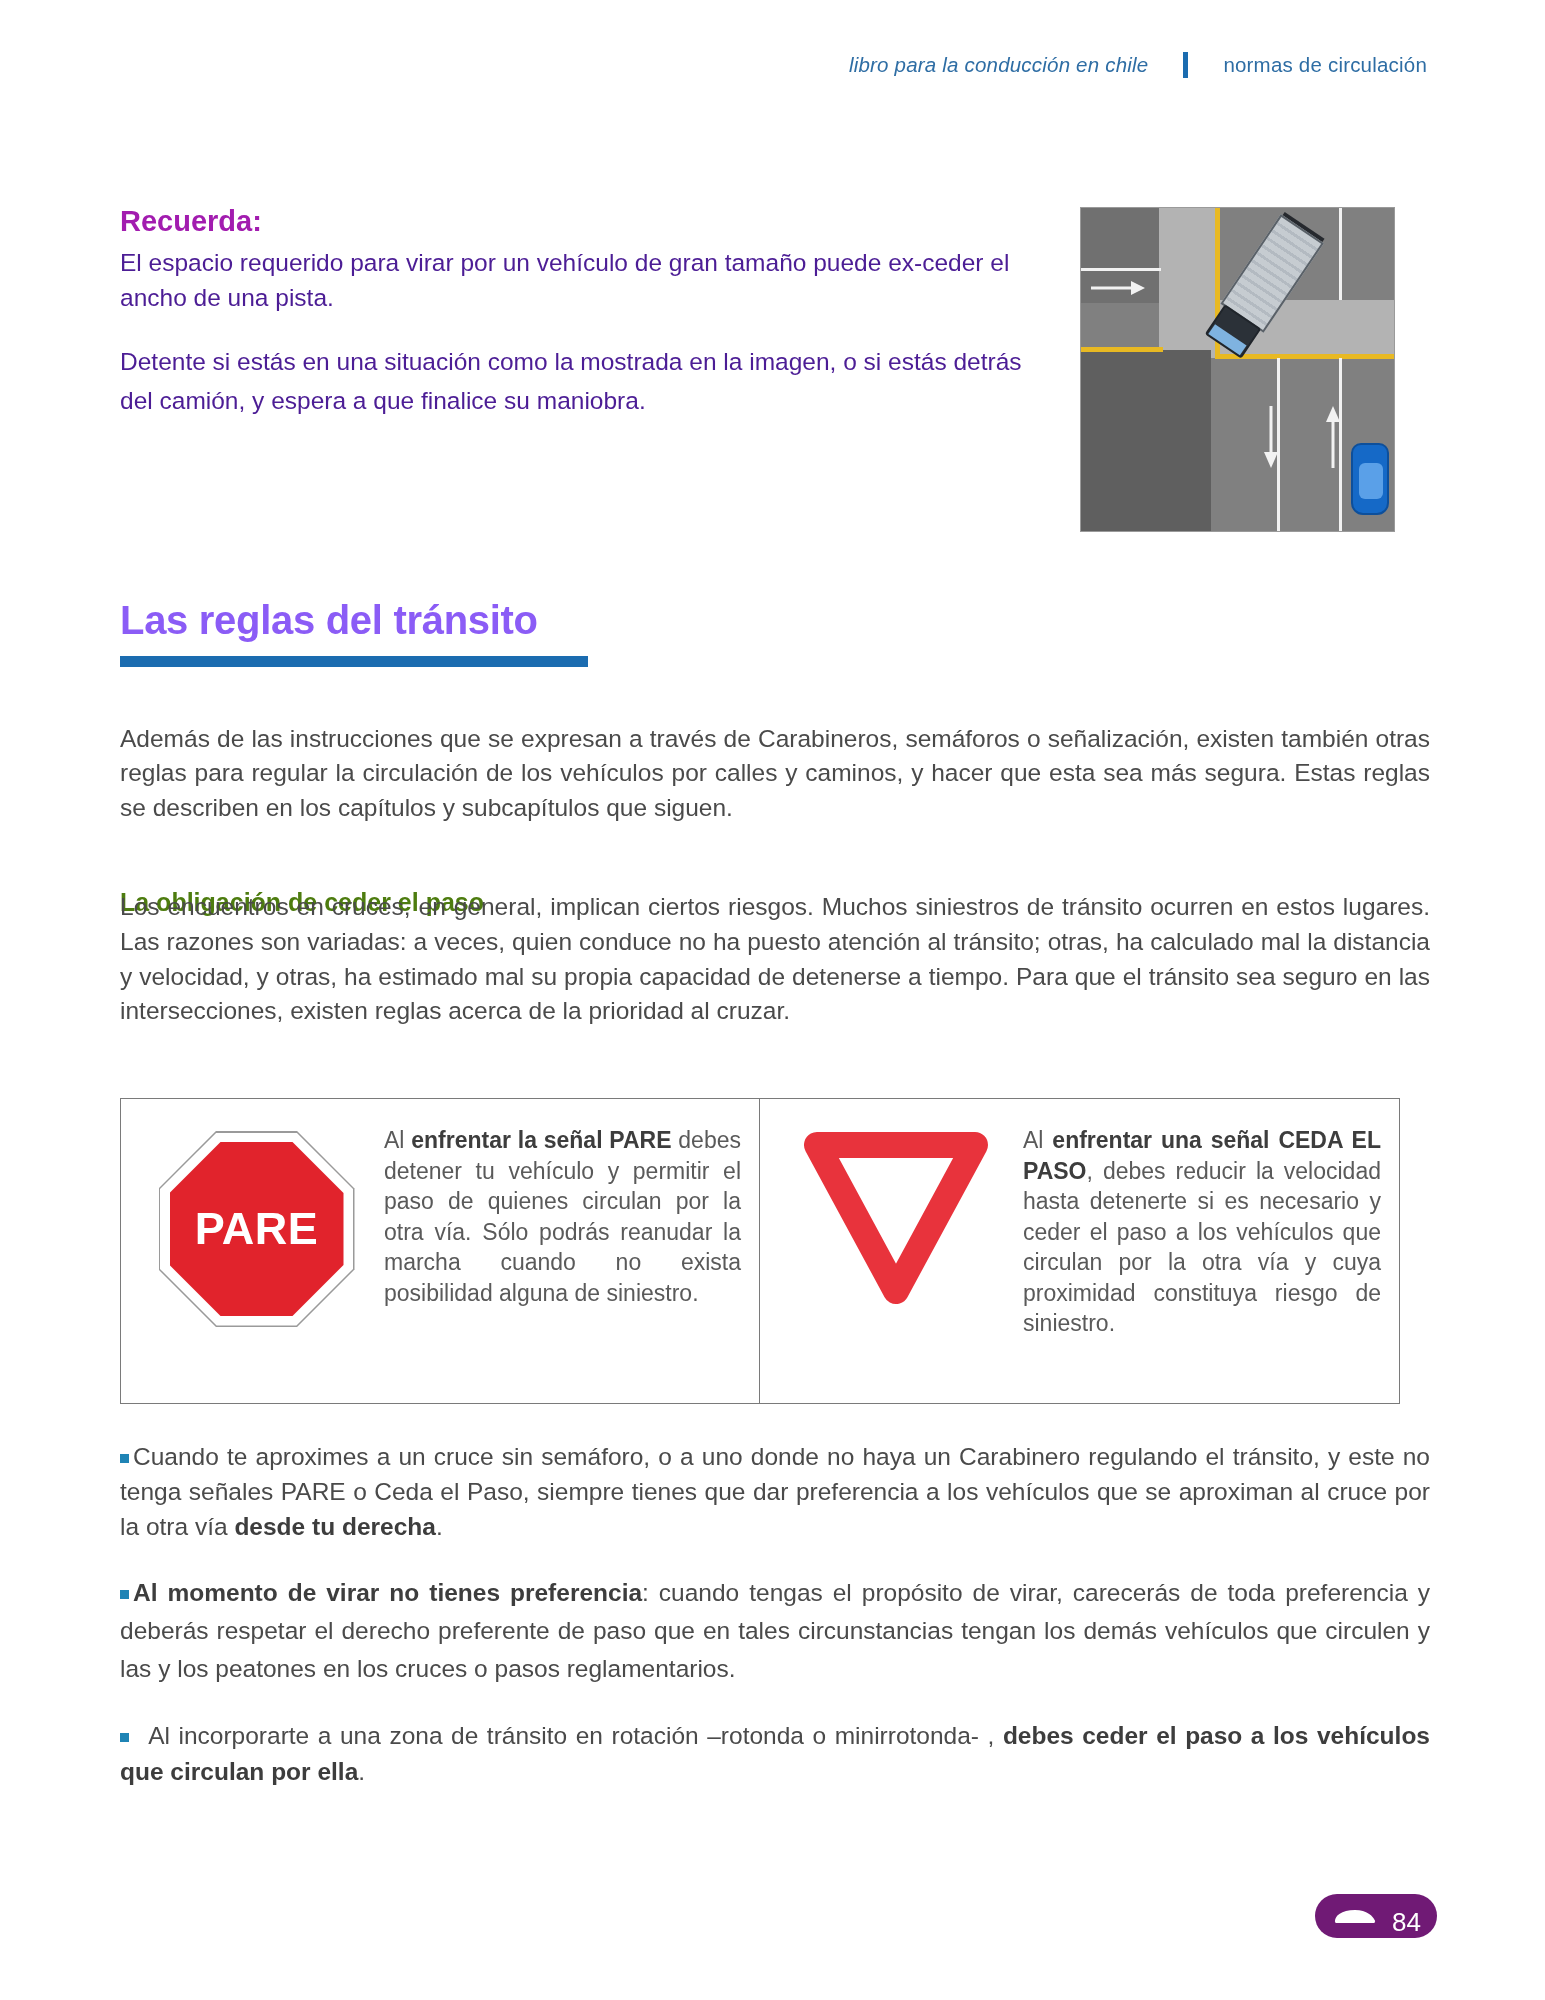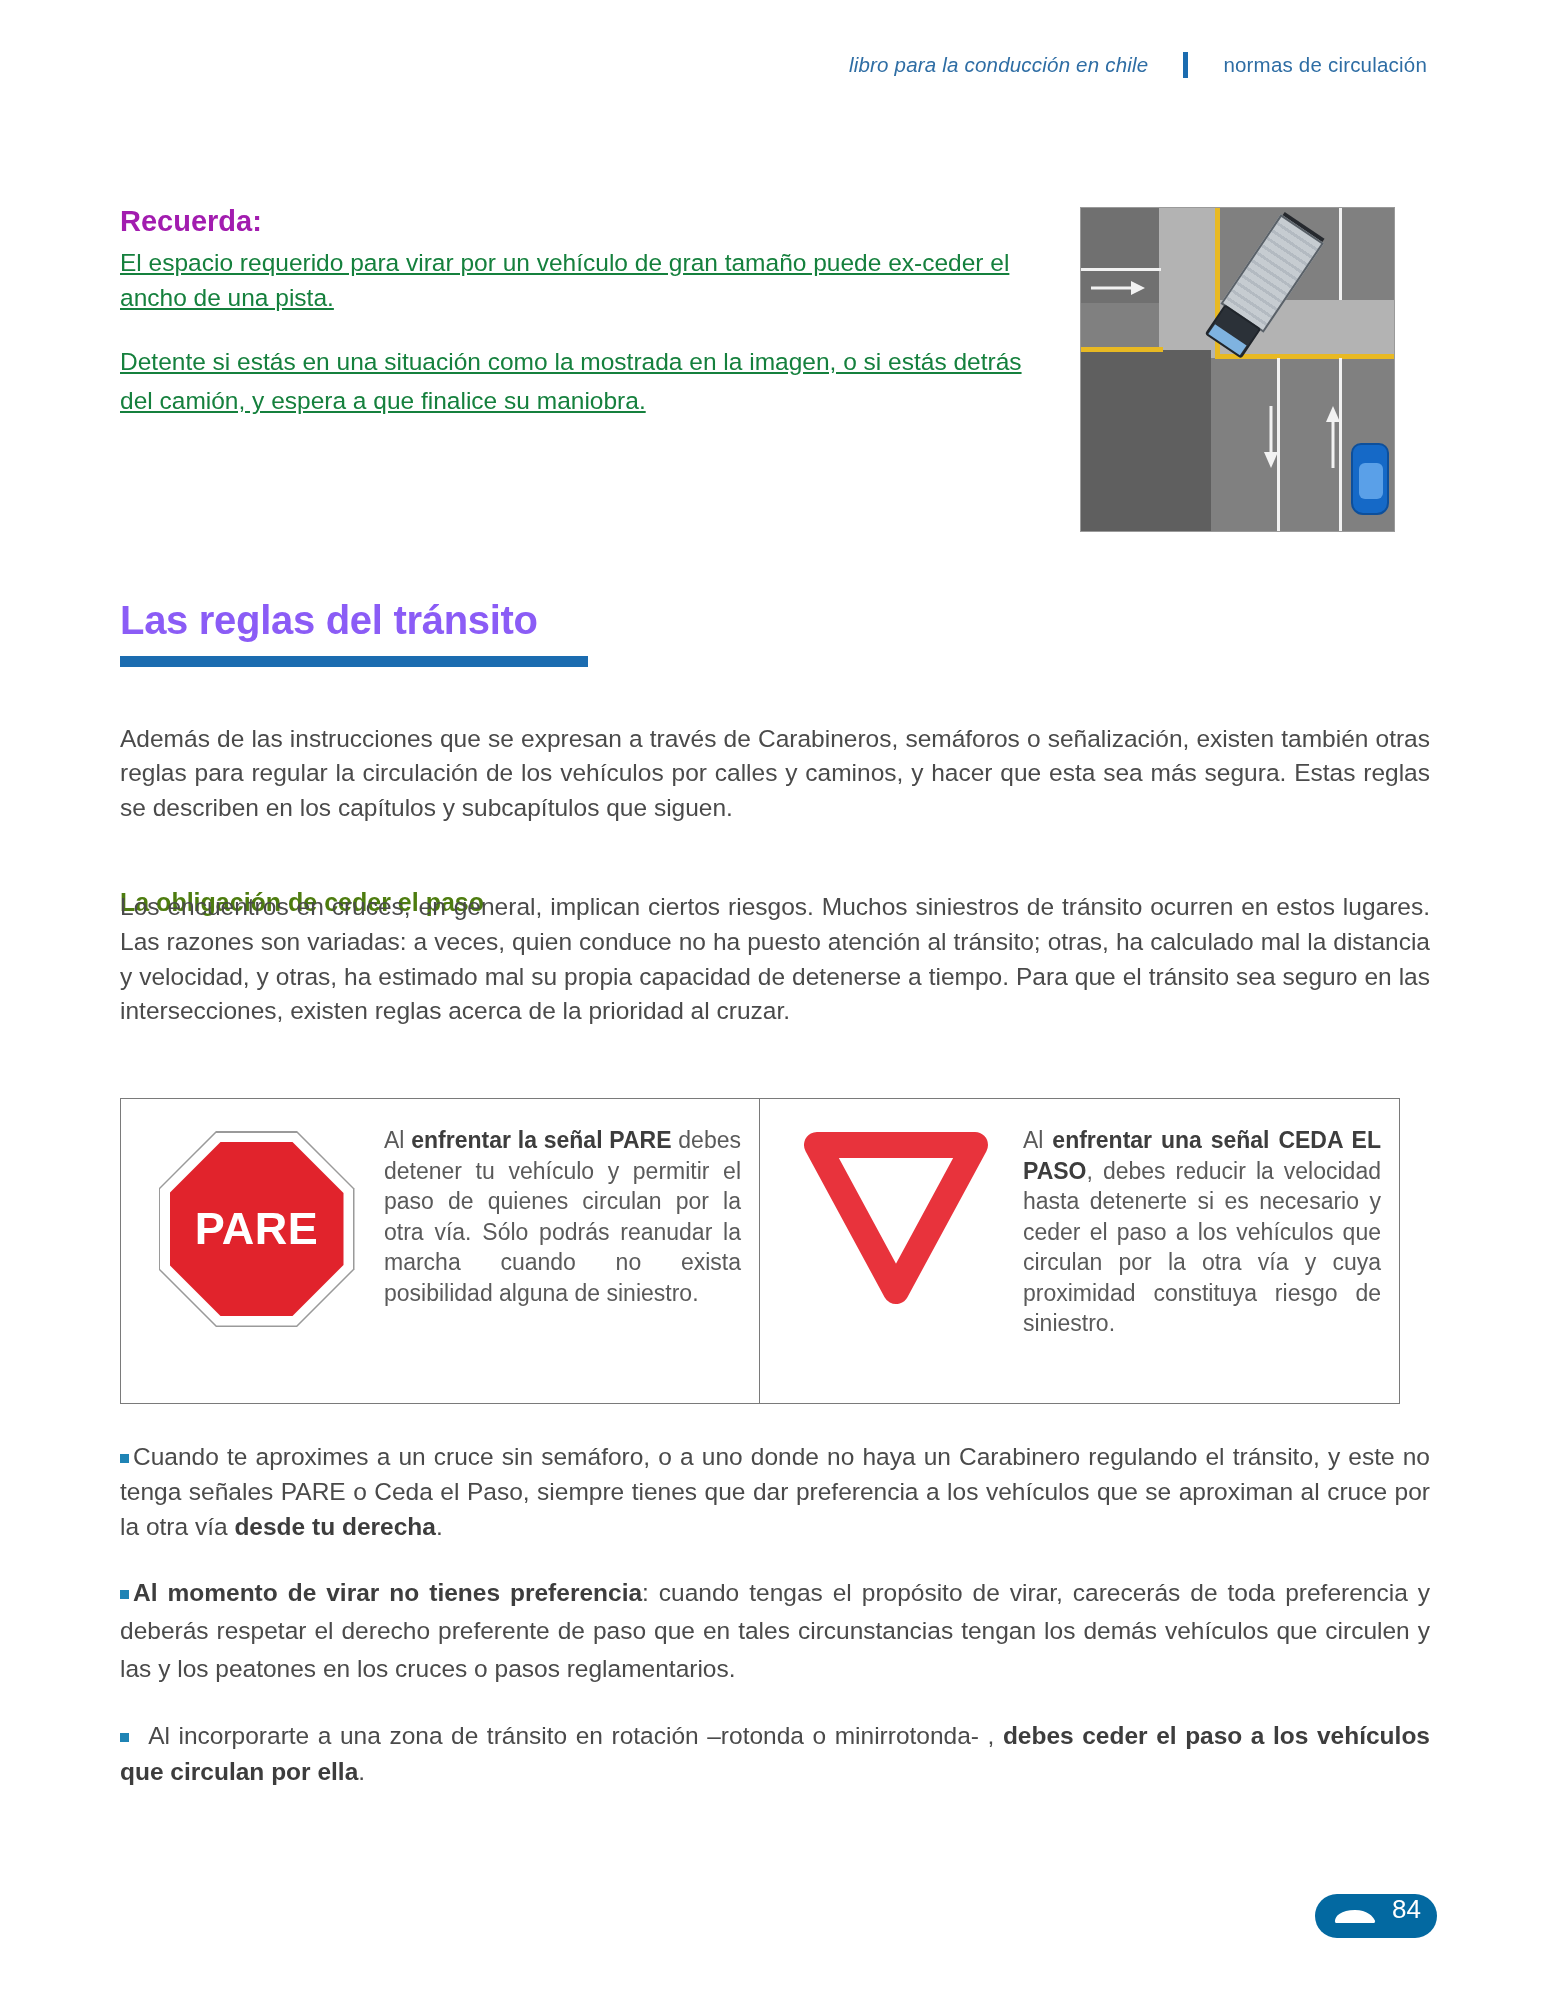--- a/index.html
+++ b/index.html
@@ -59,23 +59,22 @@
   }
   .recuerda-title {
     font-size: 29px;
     font-weight: bold;
     color: #a21caf;
     margin-bottom: 8px;
   }
   .recuerda-p {
     font-size: 24.5px;
     line-height: 1.42;
-    color: #15803d;
+    color: #4c1d95;
     margin-bottom: 26px;
-    text-decoration: underline;
   }
   .recuerda-p.second { line-height: 1.62; }
 
   
   .truck-figure {
     position: absolute;
     left: 1080px;
     top: 207px;
     width: 315px;
     height: 325px;
@@ -291,24 +290,24 @@
   .bullet-p.b3 { line-height: 1.45; }
   .bullet-p.b3 .sq { margin-right: 12px; }
 
   
   .page-badge {
     position: absolute;
     right: 108px;
     bottom: 62px;
     width: 122px;
     height: 44px;
-    background: #0369a1;
+    background: #701a75;
     border-radius: 22px;
     display: flex;
-    align-items: flex-start;
+    align-items: flex-end;
     justify-content: flex-end;
     padding-right: 16px;
   }
   .page-badge .car-icon {
     position: absolute;
     left: 18px;
     top: 13px;
     width: 44px;
     height: 18px;
   }

